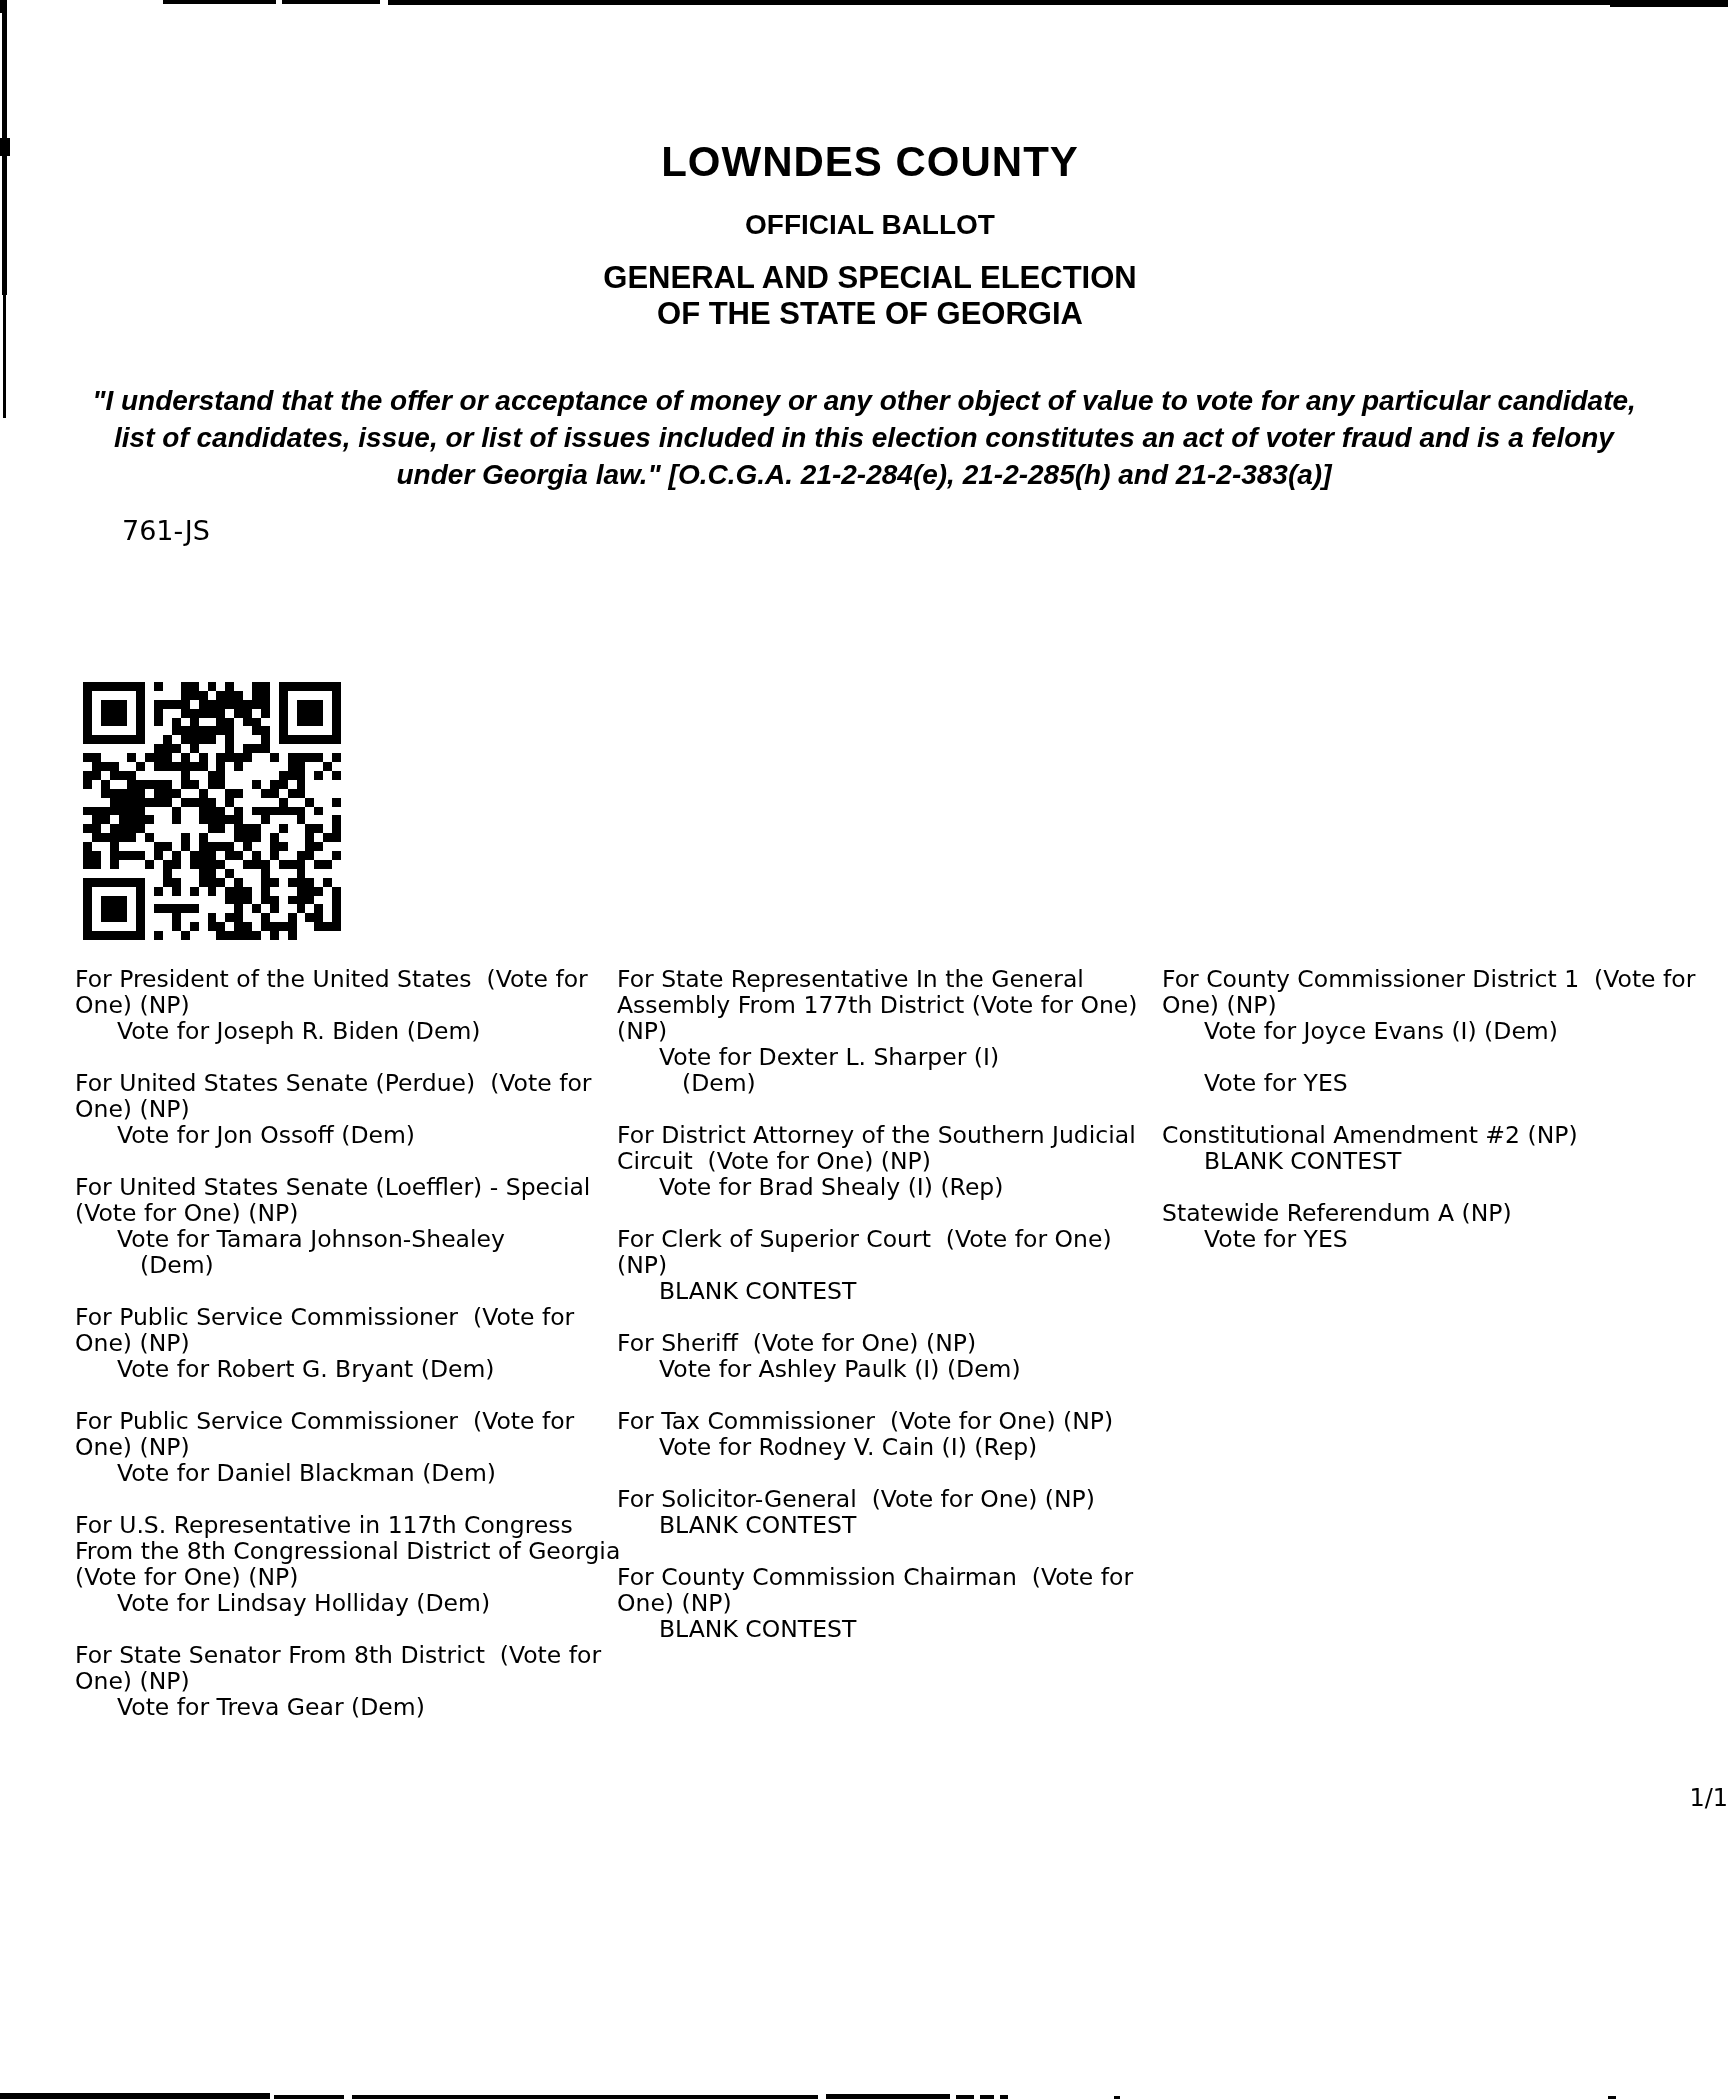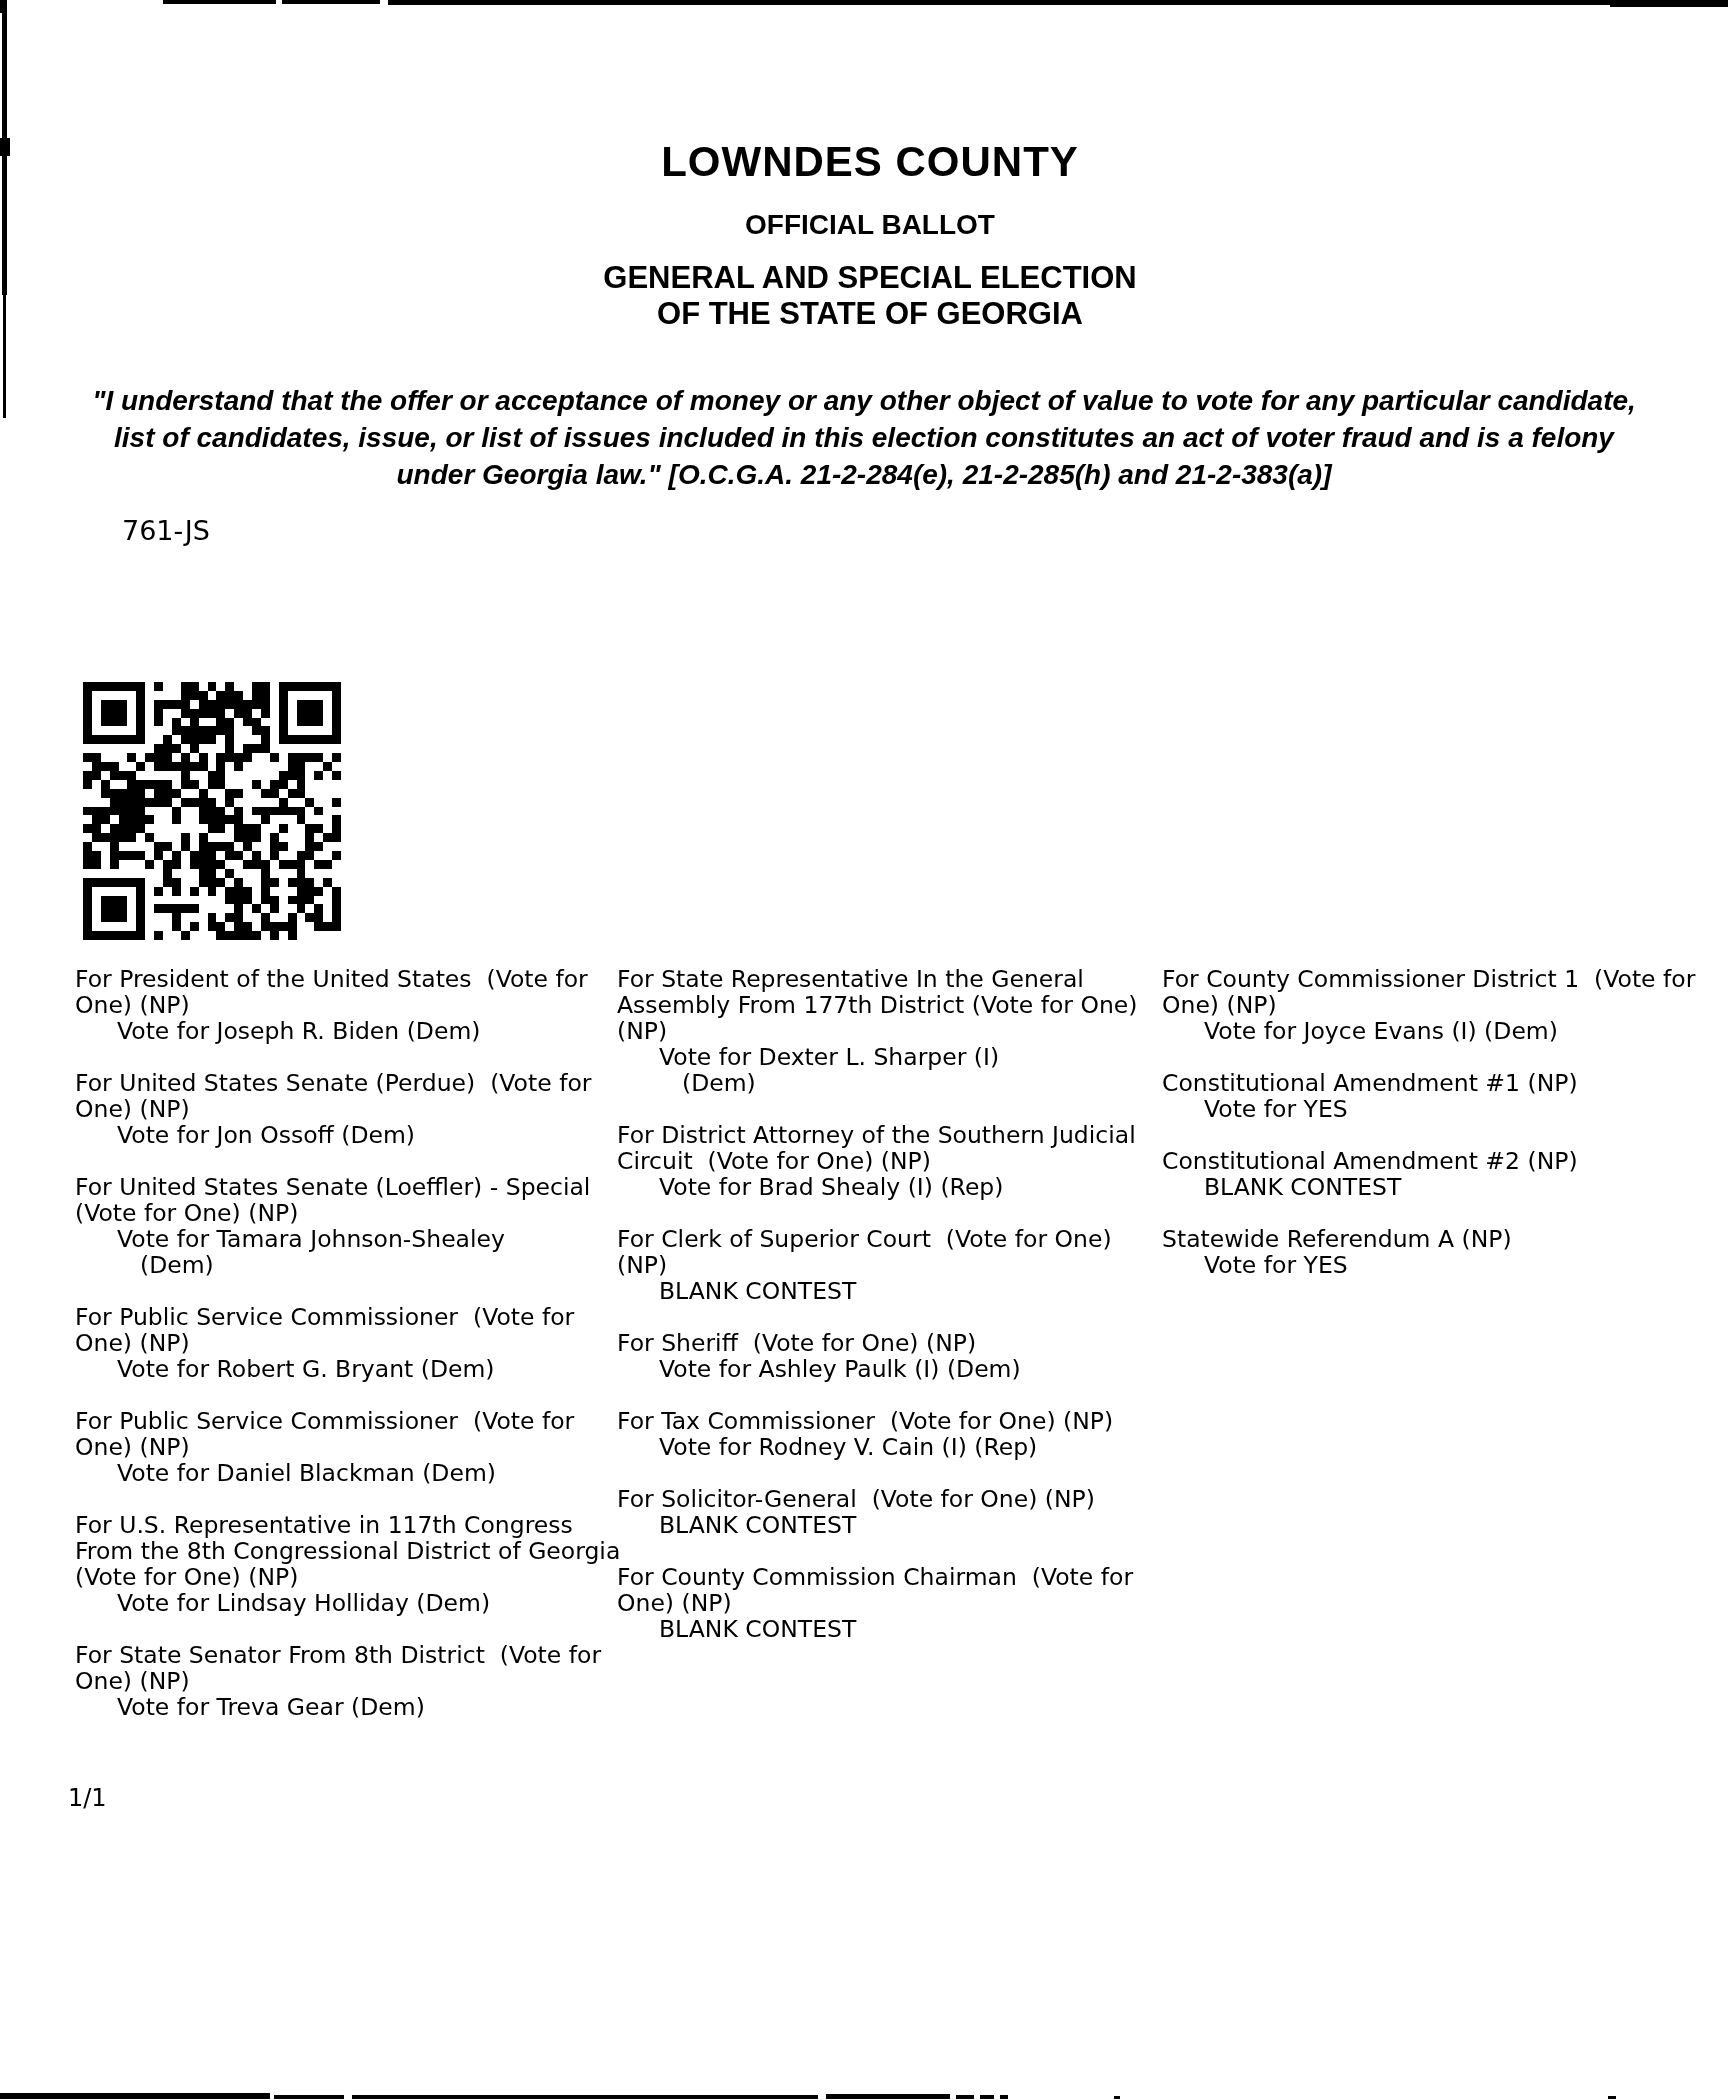--- a/index.html
+++ b/index.html
@@ -32,21 +32,21 @@
   
   .col{position:absolute;top:966px;font-size:23.5px;}
   .col1{left:75px;width:552px;}
   .col2{left:617px;width:552px;}
   .col3{left:1162px;width:566px;}
   .contest{margin-bottom:26px;}
   .contest-title{white-space:pre-wrap;line-height:26px;}
   .sel{padding-left:42px;line-height:26px;}
   .sel-cont{padding-left:65px;line-height:26px;}
   
-  .page-num{position:absolute;left:68px;top:1784px;width:1660px;text-align:left;font-size:24px;}
+  .page-num{position:absolute;left:68px;top:1784px;width:1660px;text-align:right;font-size:24px;}
 </style>
 </head>
 <body>
 
 <div class="art" style="left:0;top:0;width:7px;height:13px;"></div>
 <div class="art" style="left:163px;top:0;width:113px;height:4px;"></div>
 <div class="art" style="left:282px;top:0;width:98px;height:4px;"></div>
 <div class="art" style="left:388px;top:0;width:1222px;height:5px;"></div>
 <div class="art" style="left:1610px;top:0;width:118px;height:7px;"></div>
 <div class="art" style="left:2px;top:0;width:5px;height:295px;"></div>
@@ -505,21 +505,20 @@
       <div class="contest-title">For County Commission Chairman  (Vote for One) (NP)</div>
       <div class="sel">BLANK CONTEST</div>
     </div>
   </div>
 <div class="col col3">
     <div class="contest">
       <div class="contest-title">For County Commissioner District 1  (Vote for One) (NP)</div>
       <div class="sel">Vote for Joyce Evans (I) (Dem)</div>
     </div>
     <div class="contest">
-      <div class="contest-title">Constitutional Amendment #1 (NP)</div>
       <div class="sel">Vote for YES</div>
     </div>
     <div class="contest">
       <div class="contest-title">Constitutional Amendment #2 (NP)</div>
       <div class="sel">BLANK CONTEST</div>
     </div>
     <div class="contest">
       <div class="contest-title">Statewide Referendum A (NP)</div>
       <div class="sel">Vote for YES</div>
     </div>

